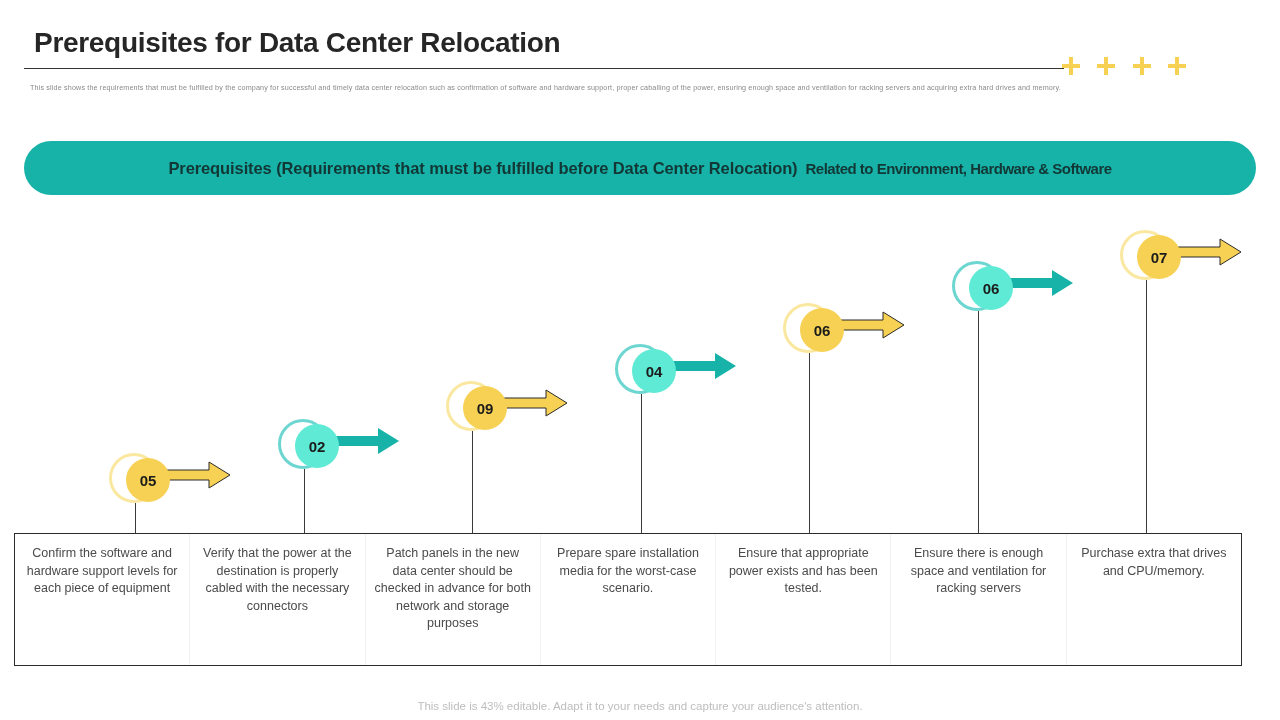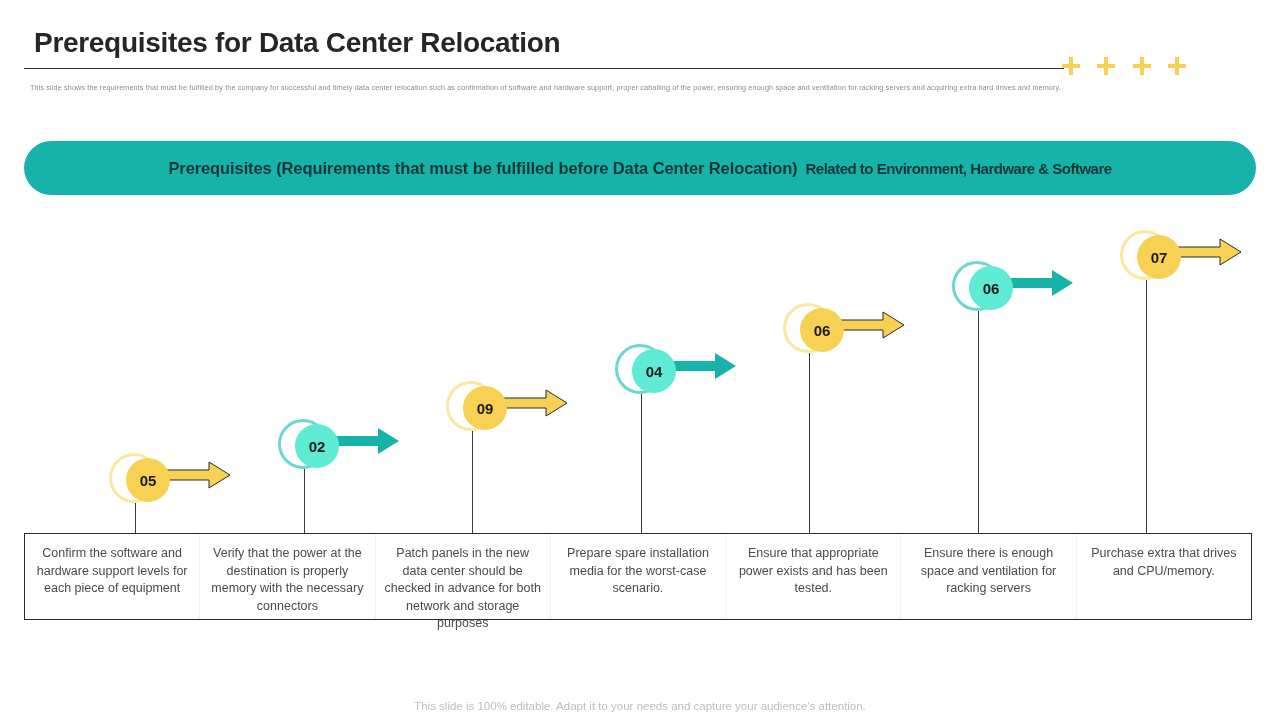--- a/index.html
+++ b/index.html
@@ -152,24 +152,24 @@
   .step-stem {
     position: absolute;
     left: 26px;
     width: 1px;
     background: #3a3a3a;
   }
 
   
   #desc-box {
     position: absolute;
-    left: 24px;
+    left: 14px;
     top: 533px;
     width: 1228px;
-    height: 87px;
+    height: 133px;
     border: 1.5px solid #2b2b2b;
     box-sizing: border-box;
     display: flex;
   }
   .desc-cell {
     flex: 1 1 0;
     padding: 11px 8px 0 8px;
     box-sizing: border-box;
     font-size: 12.5px;
     line-height: 17.5px;
@@ -279,21 +279,21 @@
       </svg>
       <div class="step-marker">
         <div class="marker-ring"></div>
         <div class="marker-disc">07</div>
       </div>
     </div>
   </div>
 
 <div id="desc-box">
     <div class="desc-cell">Confirm the software and hardware support levels for each piece of equipment</div>
-    <div class="desc-cell">Verify that the power at the destination is properly memory with the necessary connectors</div>
+    <div class="desc-cell">Verify that the power at the destination is properly cabled with the necessary connectors</div>
     <div class="desc-cell">Patch panels in the new data center should be checked in advance for both network and storage purposes</div>
     <div class="desc-cell">Prepare spare installation media for the worst-case scenario.</div>
     <div class="desc-cell">Ensure that appropriate power exists and has been tested.</div>
     <div class="desc-cell">Ensure there is enough space and ventilation for racking servers</div>
     <div class="desc-cell">Purchase extra that drives and CPU/memory.</div>
   </div>
 
-<div id="footer-note">This slide is 100% editable. Adapt it to your needs and capture your audience's attention.</div>
+<div id="footer-note">This slide is 43% editable. Adapt it to your needs and capture your audience's attention.</div>
 
 </body></html>

